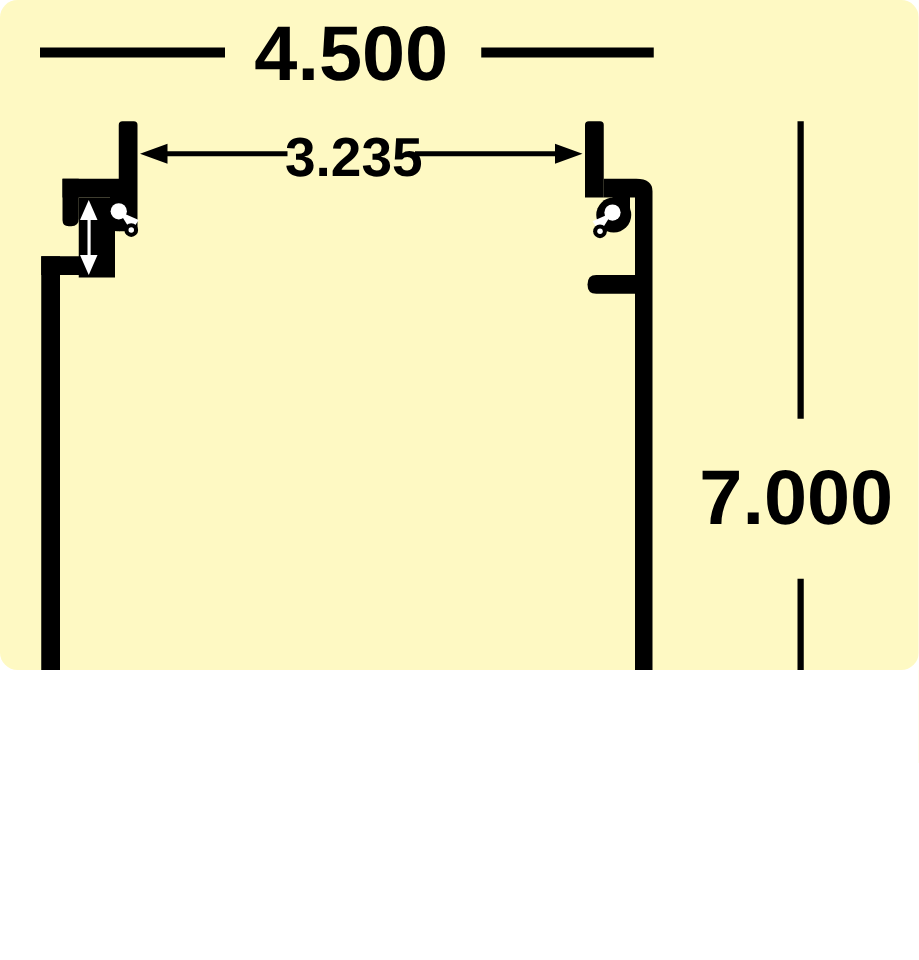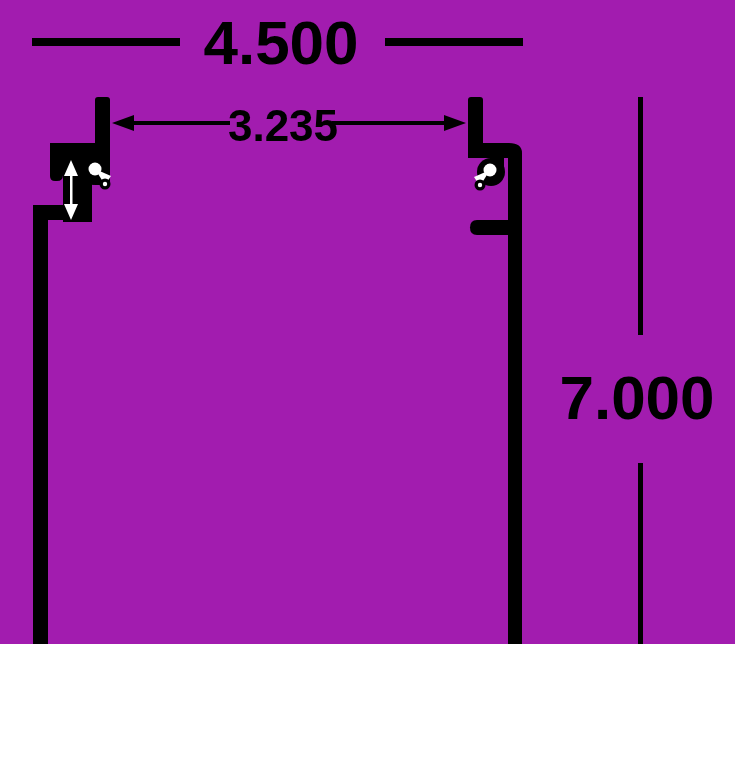--- a/index.html
+++ b/index.html
@@ -3,24 +3,25 @@
 <meta charset="utf-8">
 <style>
   html, body {
     margin: 0;
     padding: 0;
     background: #ffffff;
   }
   .stage {
     position: relative;
     width: 735px;
-    height: 644px;
-    background: #a21caf;
+    height: 536px;
+    background: #fef9c3;
     overflow: hidden;
     font-family: "Liberation Sans", "DejaVu Sans", sans-serif;
+    border-radius: 14px;
   }
   .stage svg {
     display: block;
     width: 735px;
     height: 768px;
   }
   text.dim {
     font-family: "Liberation Sans", "DejaVu Sans", sans-serif;
     font-weight: bold;
   }

